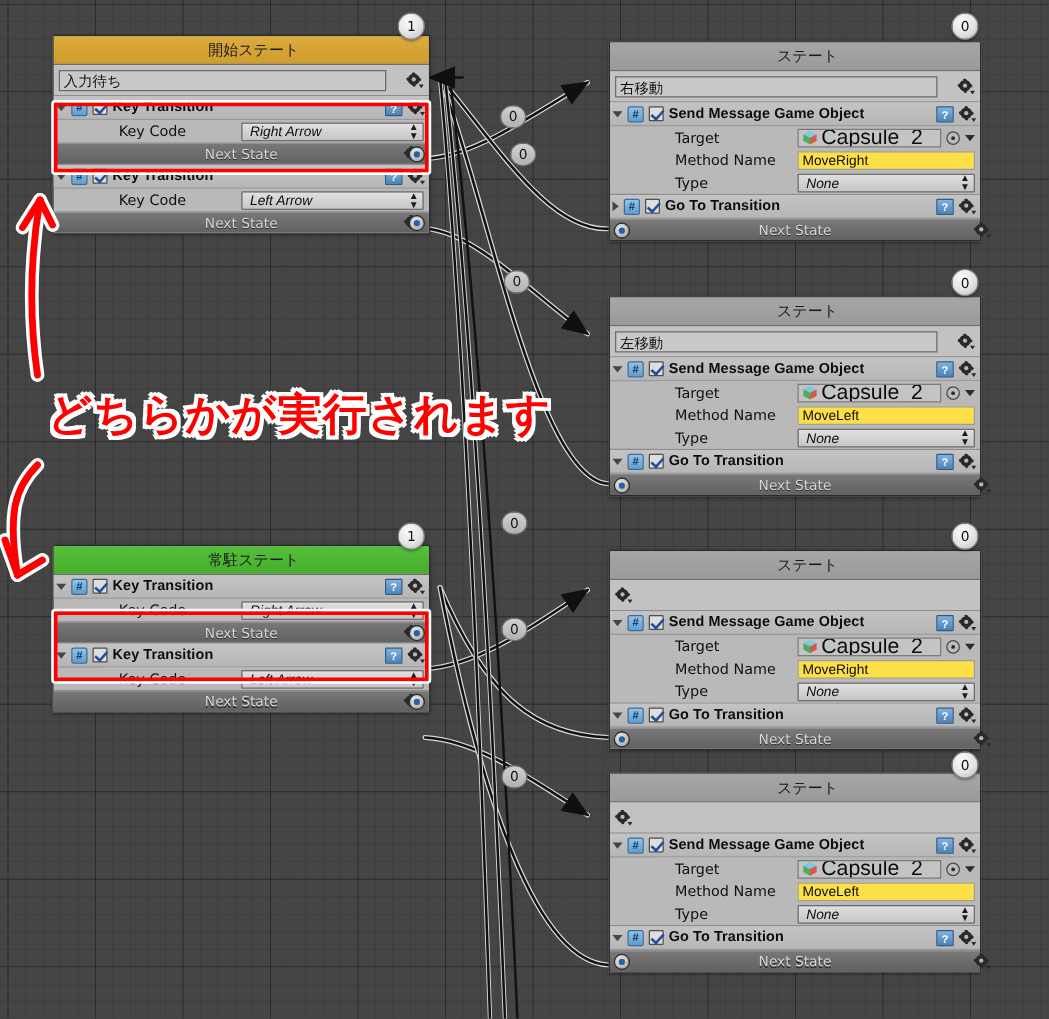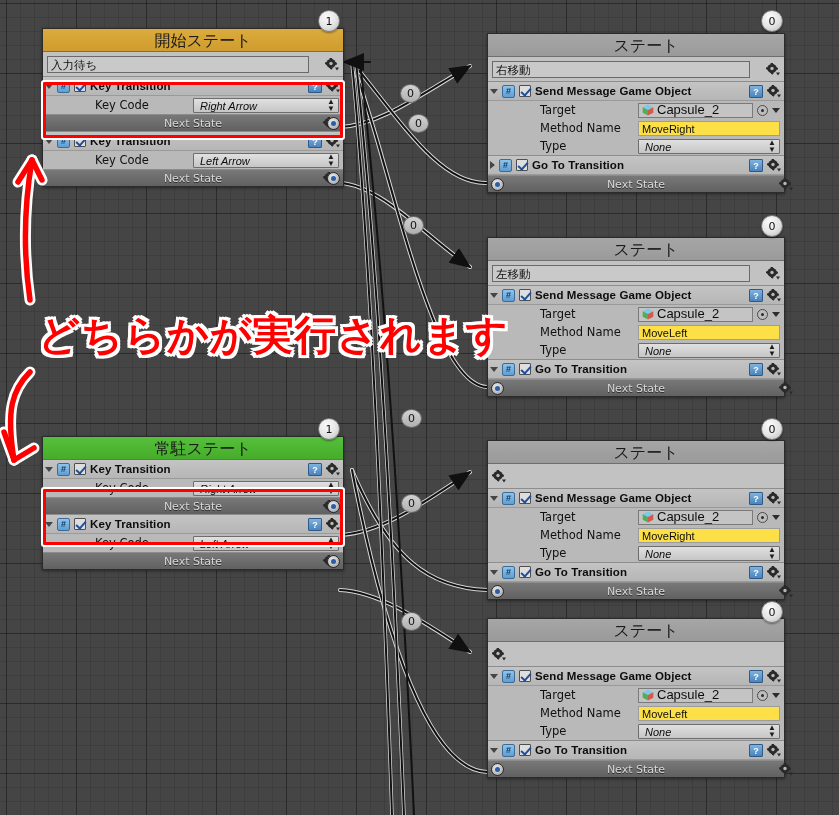--- a/index.html
+++ b/index.html
@@ -26,21 +26,21 @@
   
   .node {
     position: absolute;
     border: 1px solid #2b2b2b;
     box-shadow: 0 1px 3px rgba(0,0,0,0.45);
     background: #b4b4b4;
   }
   .node-header {
     height: 23px; line-height: 23px;
     text-align: center;
-    font-size: 16px; color: #1a1a1a;
+    font-size: 12px; color: #1a1a1a;
     border-bottom: 1px solid #6e6e6e;
     font-family: "DejaVu Sans", sans-serif;
     padding-left: 20px;
   }
   .node-header.gray  { background: linear-gradient(#a6a6a6,#9a9a9a); }
   .node-header.amber { background: linear-gradient(#dcab3e,#cf9d2d); }
   .node-header.green { background: linear-gradient(#56bf3c,#45ad2a); }
 
   .name-row {
     height: 25px; display: flex; align-items: center;
@@ -84,21 +84,21 @@
     font-size: 11px; color: #0c0c0c; padding: 0 12px 0 6px;
     position: relative; white-space: nowrap; overflow: hidden; font-style: italic;
   }
   .popup .updown {
     position: absolute; right: 3px; top: 50%; transform: translateY(-50%);
     font-size: 8px; line-height: 7px; color: #1c1c1c;
   }
   .objfield {
     flex: 1; height: 15px; line-height: 14px;
     background: #c4c4c4; border: 1px solid #7a7a7a;
-    font-size: 13px; color: #0c0c0c; padding: 0 3px;
+    font-size: 17px; color: #0c0c0c; padding: 0 3px;
     display: flex; align-items: center; gap: 3px;
     white-space: nowrap; overflow: hidden;
   }
   .textfield {
     flex: 1; height: 15px; line-height: 14px;
     background: #fde047; border: 1px solid #9d9d9d;
     font-size: 11px; color: #0c0c0c; padding: 0 3px;
     white-space: nowrap; overflow: hidden;
   }
   .nextstate {
@@ -204,21 +204,21 @@
   
   .hl {
     position: absolute; border: 3px solid #ff0000;
     outline: 2px solid #ffffff; outline-offset: 0px;
     border-radius: 1px; pointer-events: none;
   }
 
   
   .anno-text {
     position: absolute;
-    font-size: 41px; font-weight: bold; color: #ff0000;
+    font-size: 35px; font-weight: bold; color: #ff0000;
     font-family: "DejaVu Sans", sans-serif;
     letter-spacing: 1px; white-space: nowrap;
     text-shadow:
       -2px -2px 0 #fff, 2px -2px 0 #fff, -2px 2px 0 #fff, 2px 2px 0 #fff,
       -3px 0 0 #fff, 3px 0 0 #fff, 0 -3px 0 #fff, 0 3px 0 #fff,
       -3px -3px 0 #fff, 3px 3px 0 #fff, -3px 3px 0 #fff, 3px -3px 0 #fff;
   }
 </style>
 </head>
 <body>

